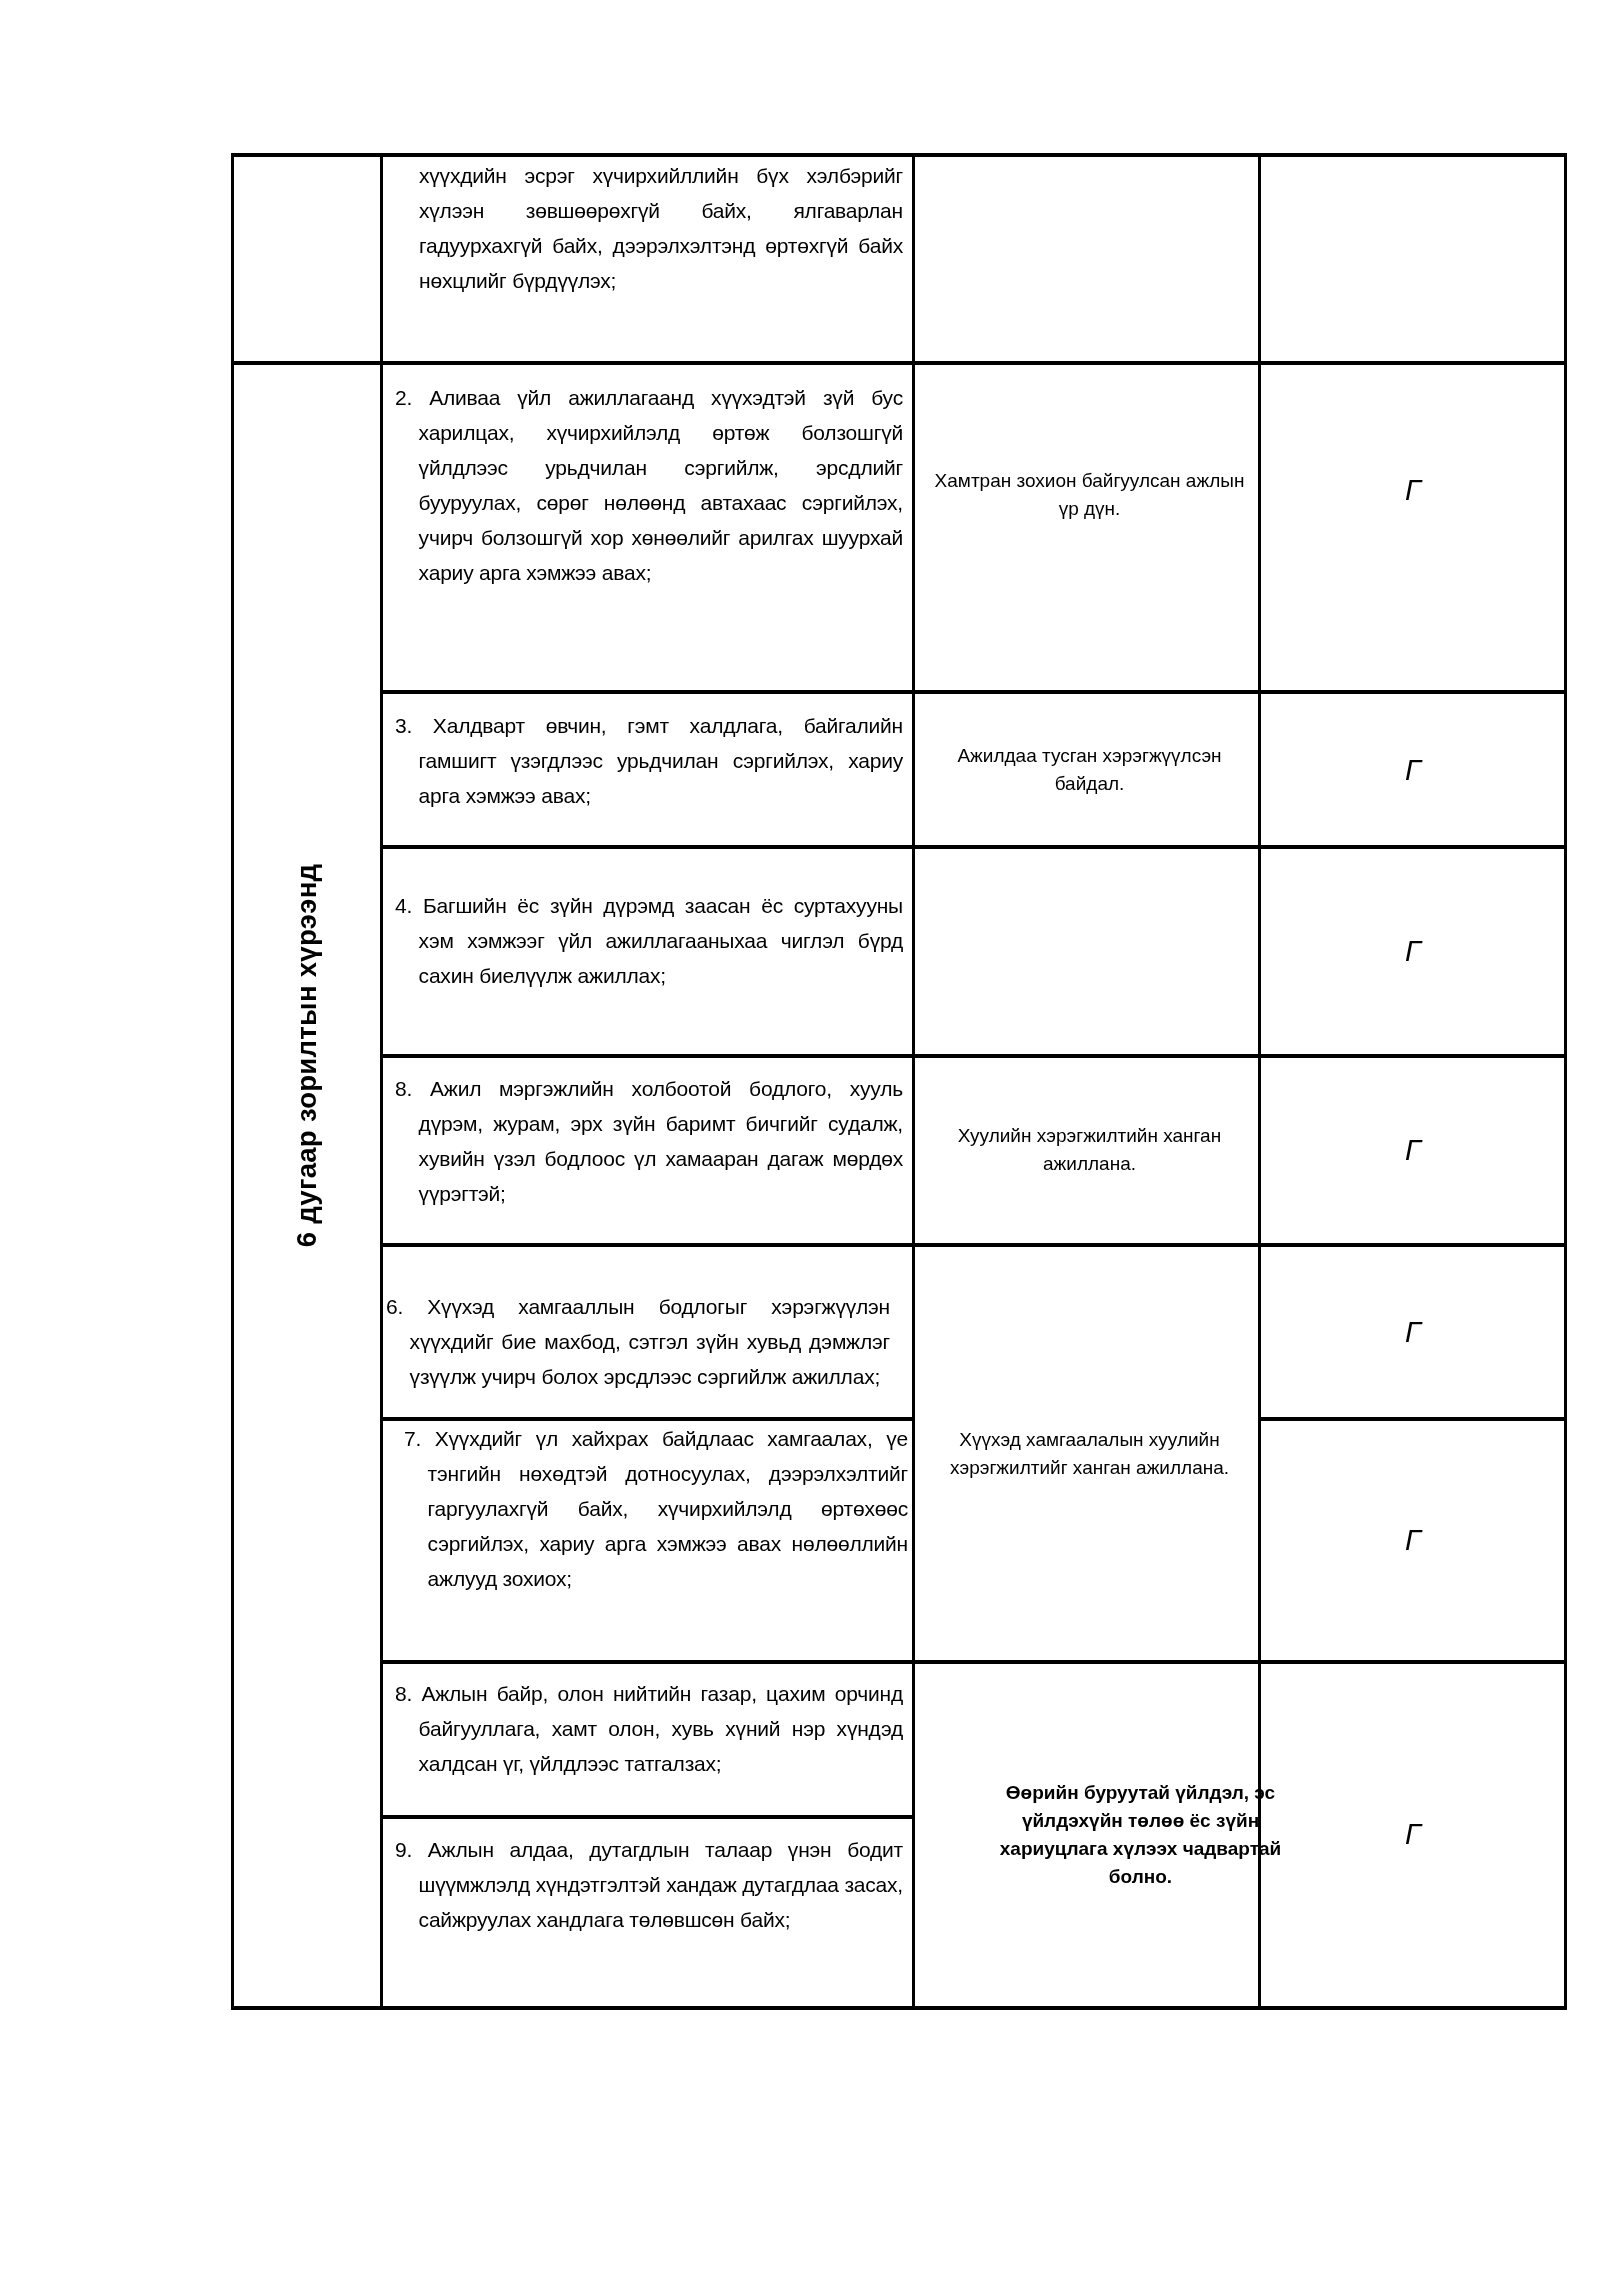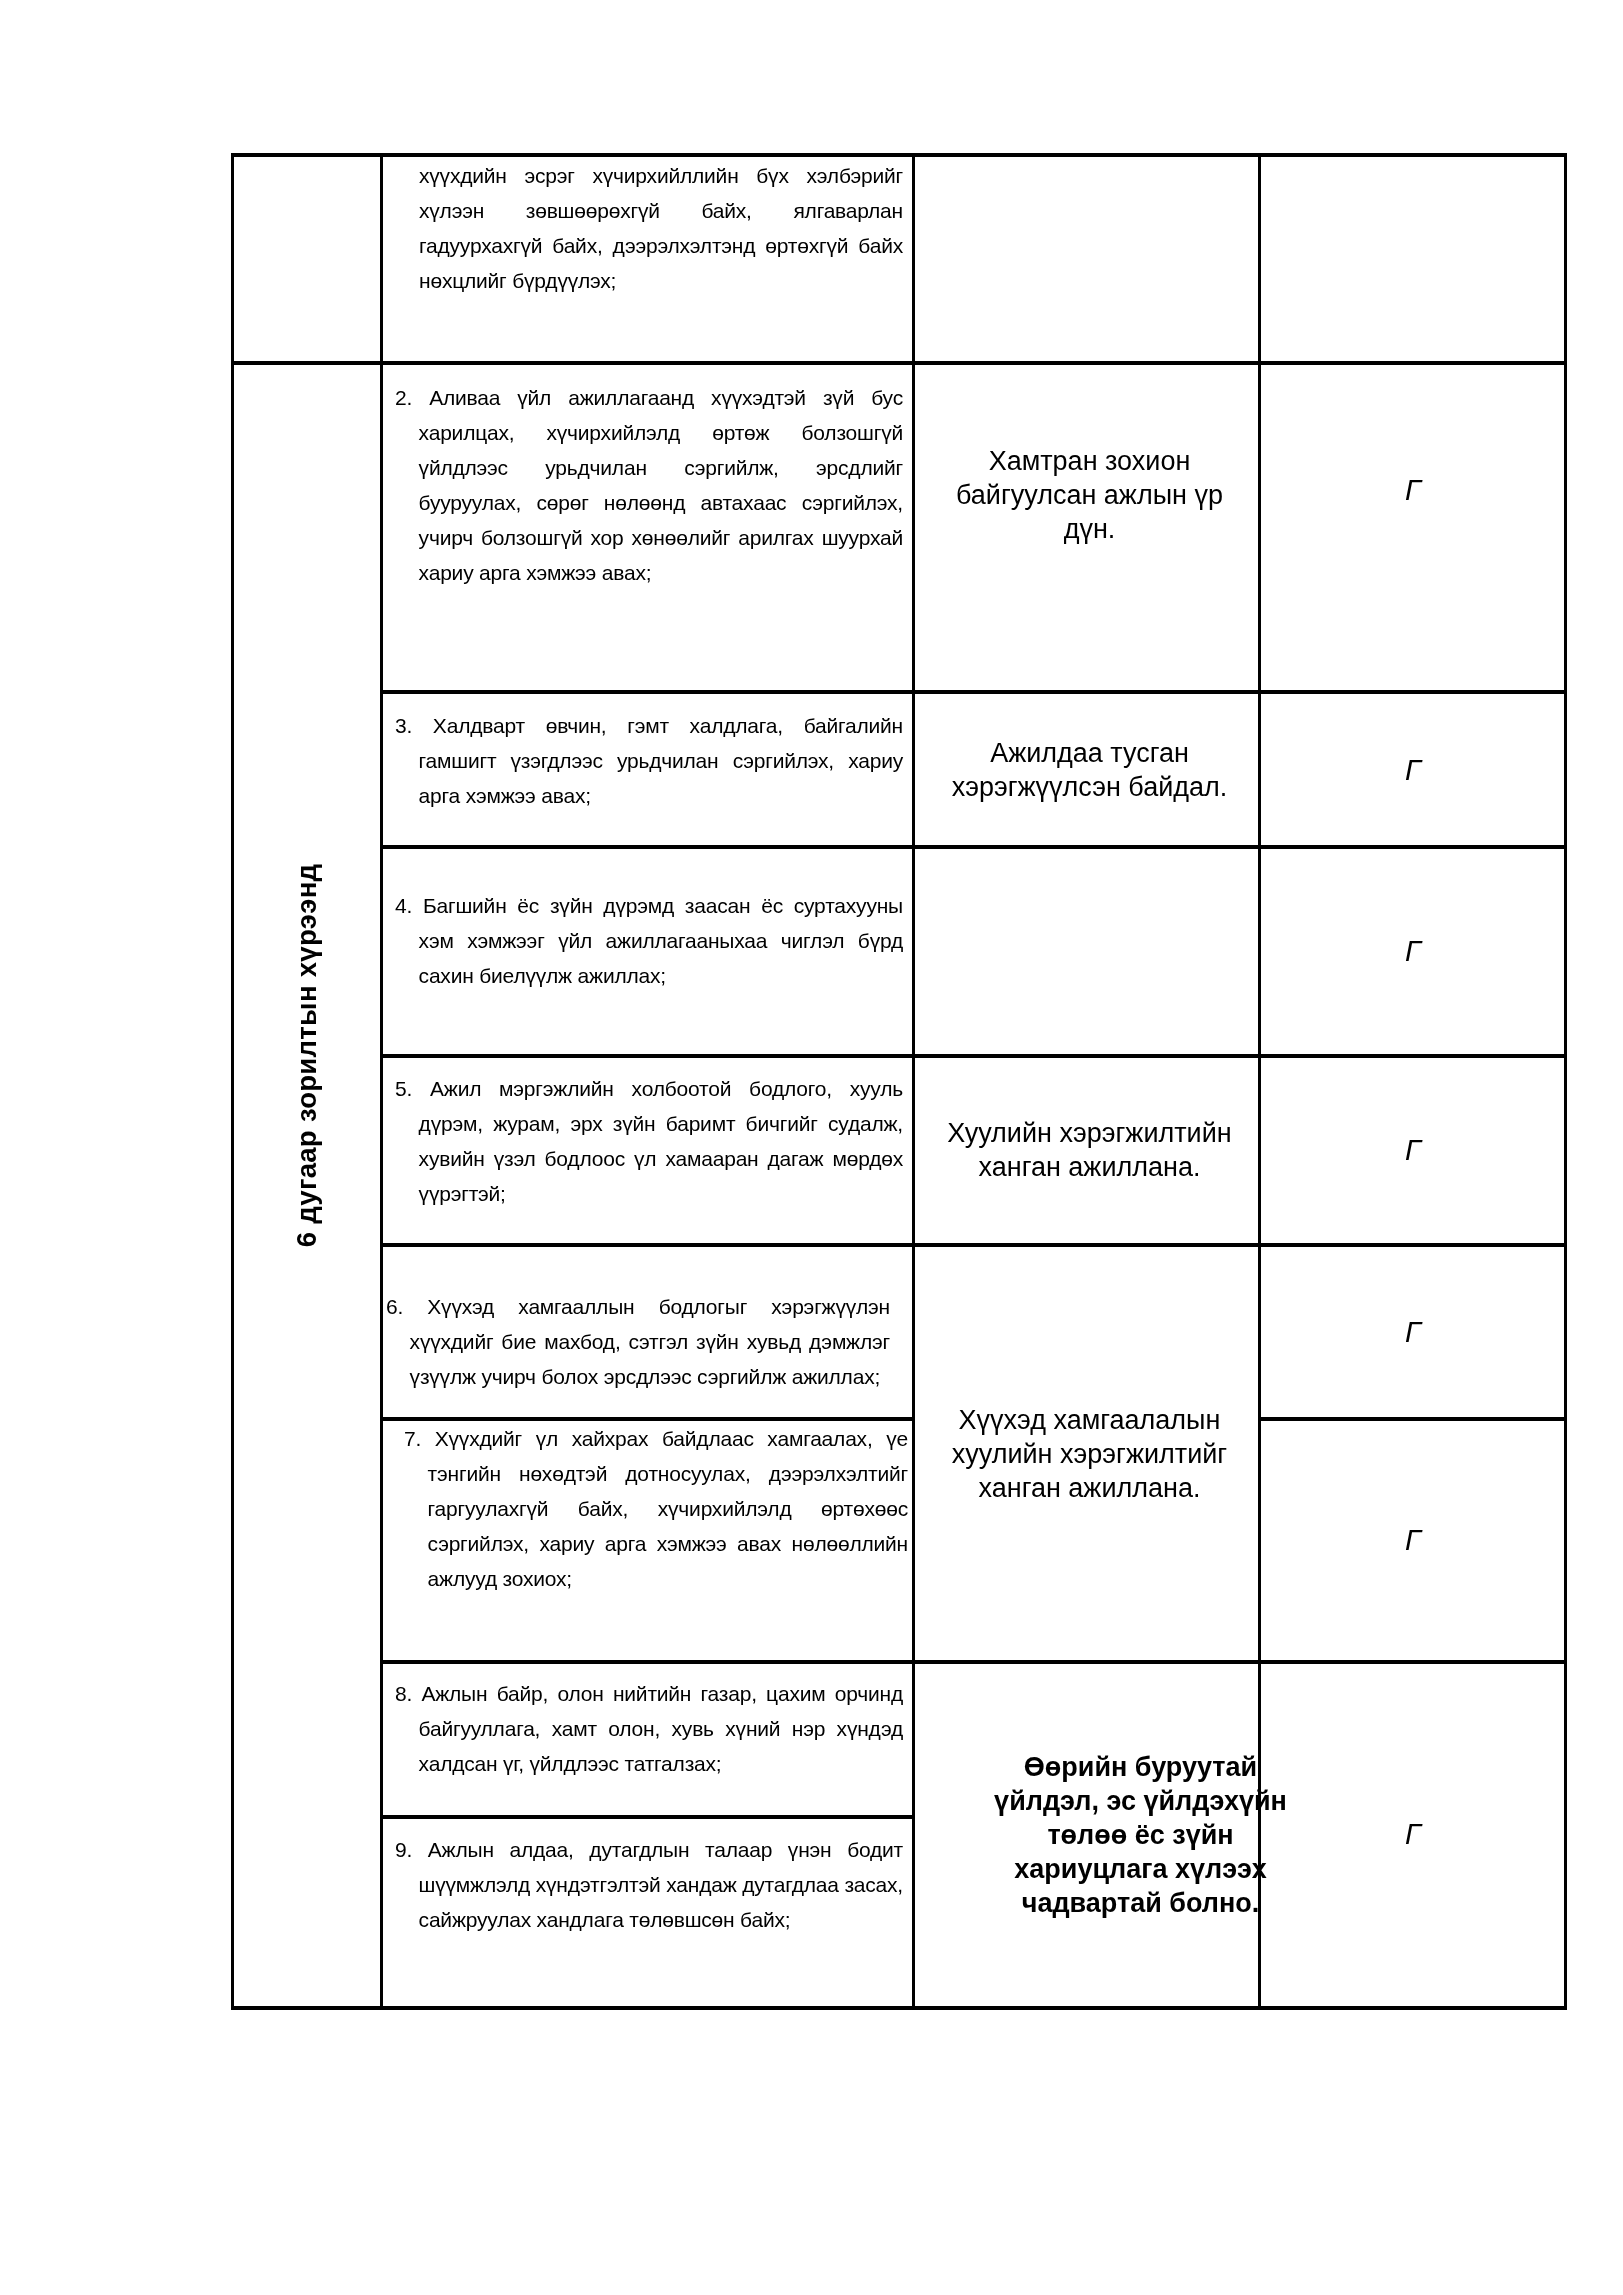--- a/index.html
+++ b/index.html
@@ -5,21 +5,21 @@
   html, body { margin: 0; padding: 0; background: #ffffff; }
   body { width: 1623px; height: 2295px; position: relative; overflow: hidden;
          font-family: "Liberation Sans", sans-serif; color: #000; }
   .page { position: absolute; left: 0; top: 0; width: 1623px; height: 2295px; background: #fff; }
   .hline, .vline { position: absolute; background: #000; }
   .vline { width: 3.3px; }
   .hline { height: 3.9px; }
   .cell { position: absolute; box-sizing: border-box; }
   .req { font-size: 21px; line-height: 35px; text-align: justify; text-align-last: left;
          letter-spacing: -0.2px; }
-  .crit { font-size: 27px; line-height: 34px; text-align: center; display: flex;
+  .crit { font-size: 19px; line-height: 28px; text-align: center; display: flex;
           align-items: center; justify-content: center; }
   .grade { font-size: 29px; font-style: italic; display: flex; align-items: center;
            justify-content: center; }
   .vert { position: absolute; font-weight: bold; font-size: 27.5px; white-space: nowrap;
           transform: rotate(-90deg); transform-origin: center center; letter-spacing: 0.3px; }
   .hang { padding-left: 23.6px; text-indent: -23.6px; }
 </style>
 </head>
 <body>
 
@@ -76,21 +76,21 @@
   </div>
 
   <div class="cell req hang" style="left:395px; top:888px; width:508px;">
     <span>4. Багшийн ёс зүйн дүрэмд заасан ёс суртахууны хэм хэмжээг үйл ажиллагааныхаа чиглэл бүрд сахин биелүүлж ажиллах;</span>
   </div>
   <div class="cell grade" style="left:1262px; top:849px; width:302px; height:205px;">
     <span>Г</span>
   </div>
 
   <div class="cell req hang" style="left:395px; top:1071px; width:508px;">
-    <span>5. Ажил мэргэжлийн холбоотой бодлого, хууль дүрэм, журам, эрх зүйн баримт бичгийг судалж, хувийн үзэл бодлоос үл хамааран дагаж мөрдөх үүрэгтэй;</span>
+    <span>8. Ажил мэргэжлийн холбоотой бодлого, хууль дүрэм, журам, эрх зүйн баримт бичгийг судалж, хувийн үзэл бодлоос үл хамааран дагаж мөрдөх үүрэгтэй;</span>
   </div>
   <div class="cell crit" style="left:929px; top:1057px; width:321px; height:186px;">
     <span>Хуулийн хэрэгжилтийн ханган ажиллана.</span>
   </div>
   <div class="cell grade" style="left:1262px; top:1057px; width:302px; height:186px;">
     <span>Г</span>
   </div>
 
   <div class="cell req hang" style="left:386px; top:1249px; width:504px;margin-top:40px;">
     <span>6. Хүүхэд хамгааллын бодлогыг хэрэгжүүлэн хүүхдийг бие махбод, сэтгэл зүйн хувьд дэмжлэг үзүүлж учирч болох эрсдлээс сэргийлж ажиллах;</span>

